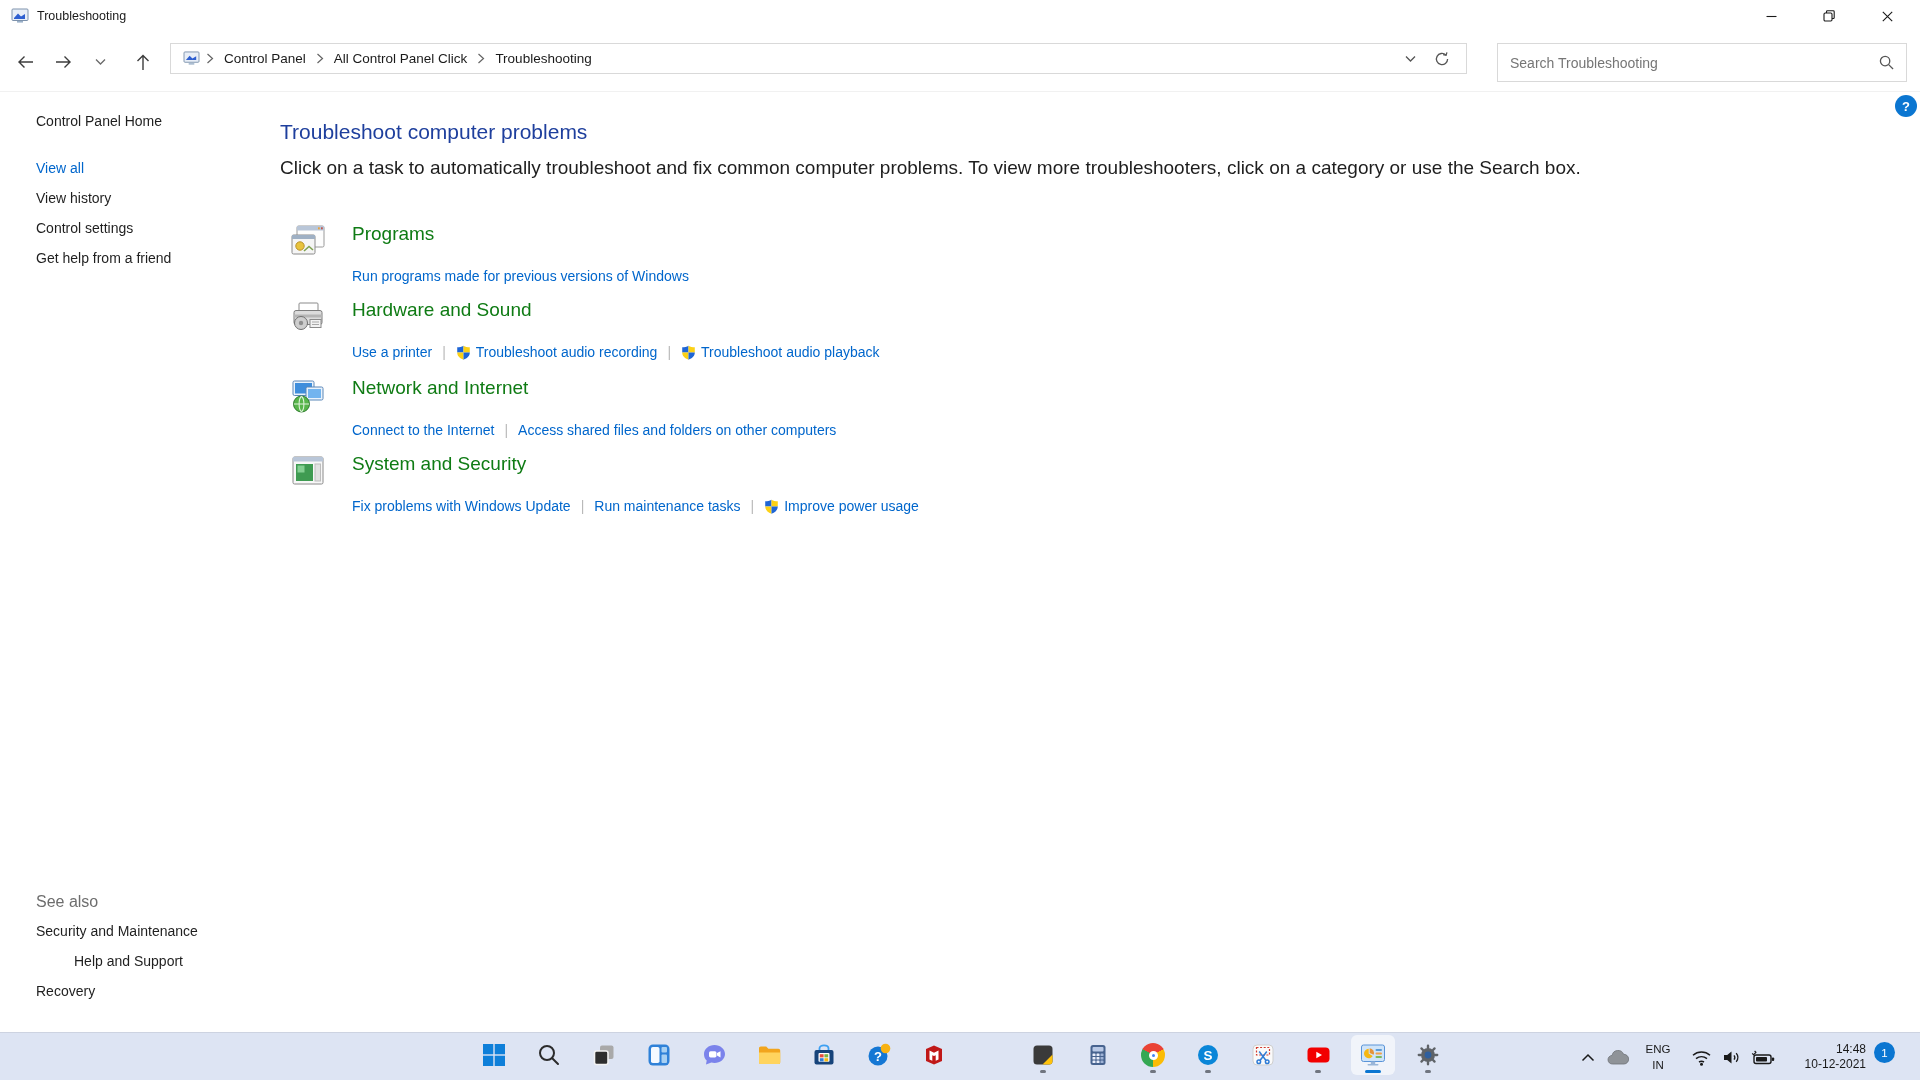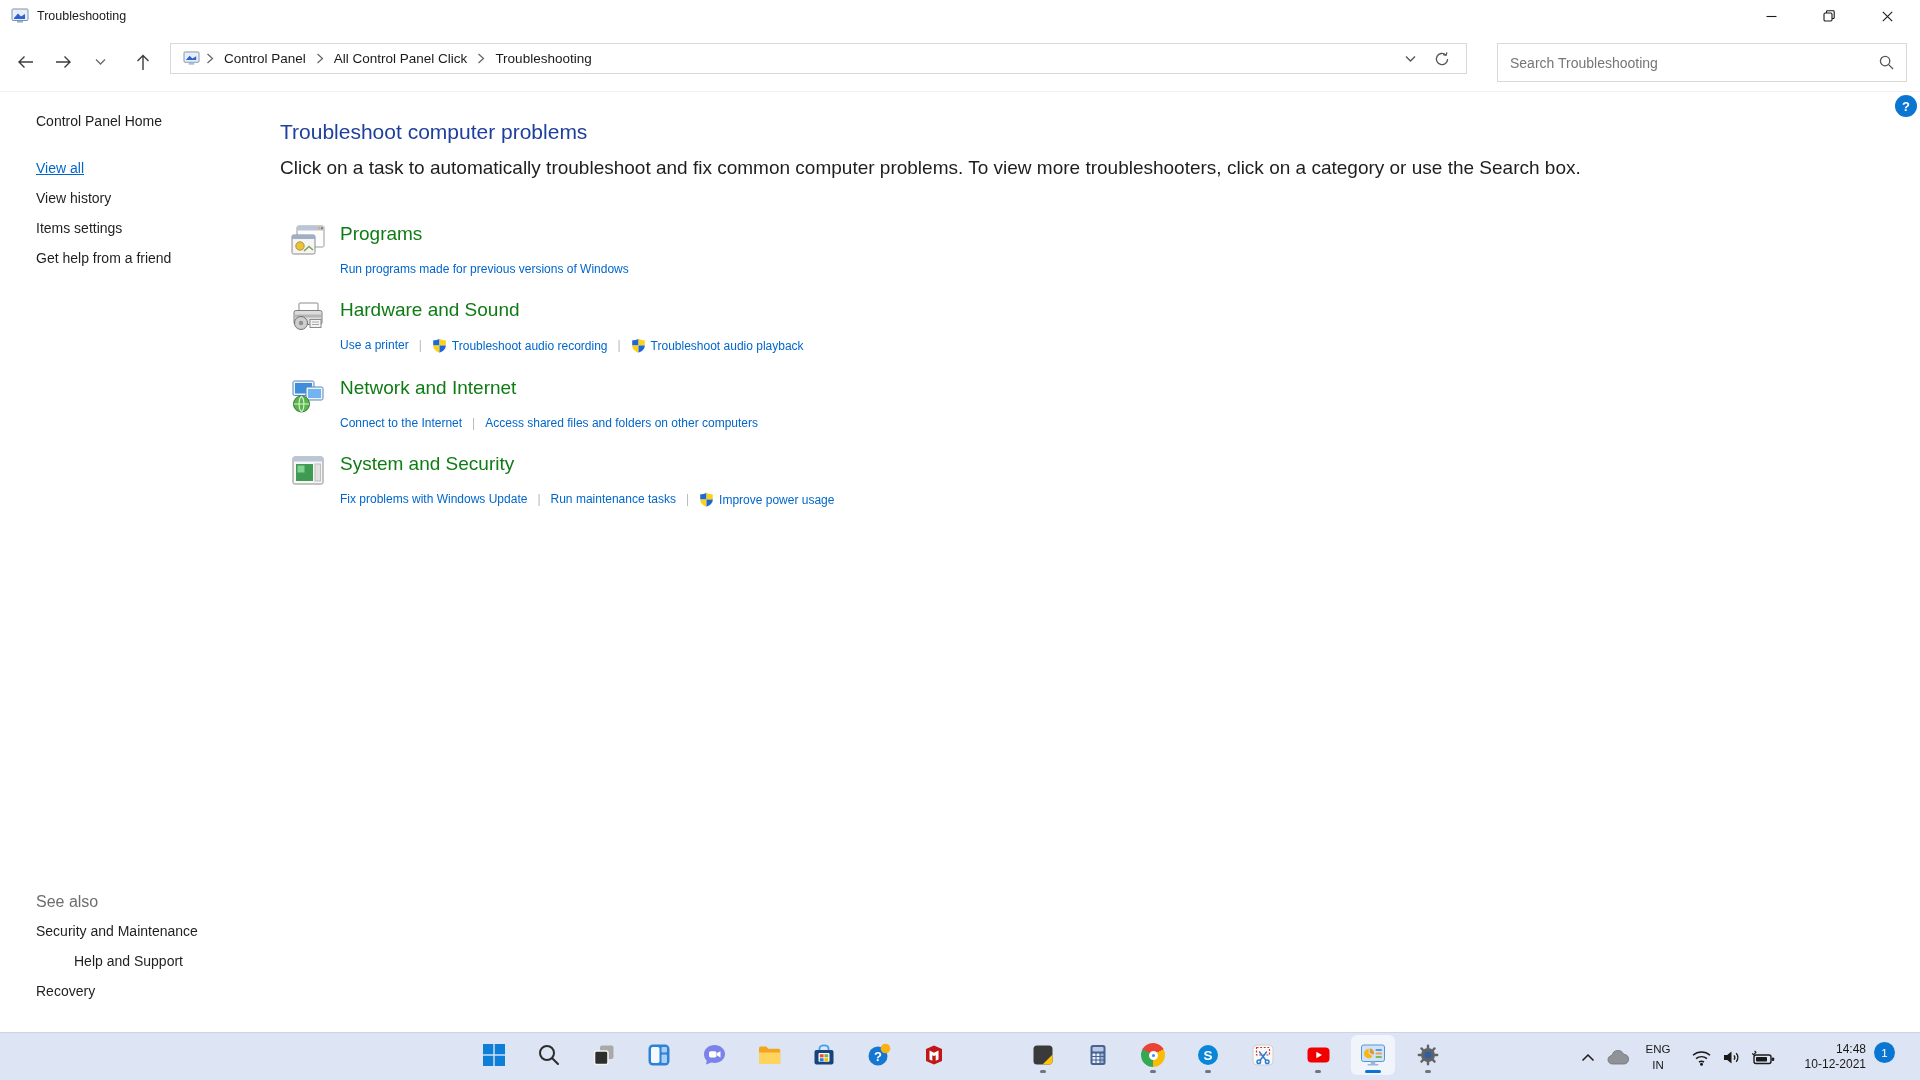--- a/index.html
+++ b/index.html
@@ -23,30 +23,30 @@
   #addr-icon{width:17px;height:15px;margin:0 2px 0 4px}
   .addr-tool{width:32px;height:30px;display:flex;align-items:center;justify-content:center;border:none;background:transparent}
   #searchbox{position:absolute;left:1497px;top:11px;width:410px;height:39px;border:1px solid #d9d9d9;background:#fff;display:flex;align-items:center;padding:0 12px}
   #searchbox input{flex:1;border:none;outline:none;font-size:14px;font-family:"Liberation Sans",sans-serif;color:#1a1a1a;background:transparent}
   #searchbox input::placeholder{color:#767676}
 
   #help-btn{position:absolute;left:1895px;top:95px;width:22px;height:22px;border-radius:50%;background:#0b76d1;color:#fff;font-size:13px;font-weight:bold;display:flex;align-items:center;justify-content:center;border:none}
 
   
   .side-item{position:absolute;left:36px;font-size:14px;color:#1f1f1f;text-decoration:none;white-space:nowrap;cursor:default}
-  .side-item.link-active{color:#0066cc;text-decoration:underline}
+  .side-item.link-active{color:#0066cc;}
   #see-also-title{position:absolute;left:36px;font-size:16px;color:#6d6d6d}
 
   
   #main-title{position:absolute;left:280px;top:120px;font-size:21px;font-weight:400;color:#1e3f9d}
   #main-desc{position:absolute;left:280px;top:157px;font-size:19px;color:#1e1e1e}
-  .cat-row{position:absolute;left:288px;display:flex;gap:12px}
+  .cat-row{position:absolute;left:288px;display:flex;gap:24px}
   .cat-icon{width:40px;height:40px;flex:0 0 40px}
   .cat-title{font-size:19px;font-weight:400;color:#0f7b14;text-decoration:none;line-height:24px;display:inline-block}
-  .cat-links{display:flex;align-items:flex-start;margin-top:16px;font-size:12px}
+  .cat-links{display:flex;align-items:flex-start;margin-top:22px;font-size:14px}
   .task-link{color:#0066cc;text-decoration:none;display:flex;align-items:center;gap:5px;white-space:nowrap}
   .pipe{color:#b9b9b9;padding:0 10px}
   .shield{width:15px;height:15px;display:inline-block}
 
   
   #taskbar{position:absolute;left:0;top:1032px;width:1920px;height:48px;background:#dde4f3;border-top:1px solid rgba(0,0,0,.07)}
   .tb-slot{position:absolute;top:2px;width:44px;height:40px;display:flex;align-items:center;justify-content:center;border-radius:6px}
   .tb-slot.active{background:rgba(255,255,255,.6)}
   .tb-slot svg{display:block}
   .tb-dot{position:absolute;bottom:2px;left:50%;transform:translateX(-50%);width:6px;height:3px;border-radius:2px;background:#70757f}
@@ -170,21 +170,21 @@
   </div>
 </div>
 
 <button id="help-btn">?</button>
 
 <div id="sidebar">
   <a class="side-item" style="top:113px">Control Panel Home</a>
   <div id="side-links">
       <a class="side-item link-active" style="top: 160px;">View all</a>
       <a class="side-item" style="top: 190px;">View history</a>
-      <a class="side-item" style="top: 220px;">Items settings</a>
+      <a class="side-item" style="top: 220px;">Control settings</a>
       <a class="side-item" style="top: 250px;">Get help from a friend</a>
     </div>
   <div id="see-also-title" style="top:893px">See also</div>
   <div id="see-also-links">
       <a class="side-item" style="top: 923px;">Security and Maintenance</a>
       <a class="side-item" style="top: 953px; margin-left: 38px;">Help and Support</a>
       <a class="side-item" style="top: 983px;">Recovery</a>
     </div>
 </div>
 

